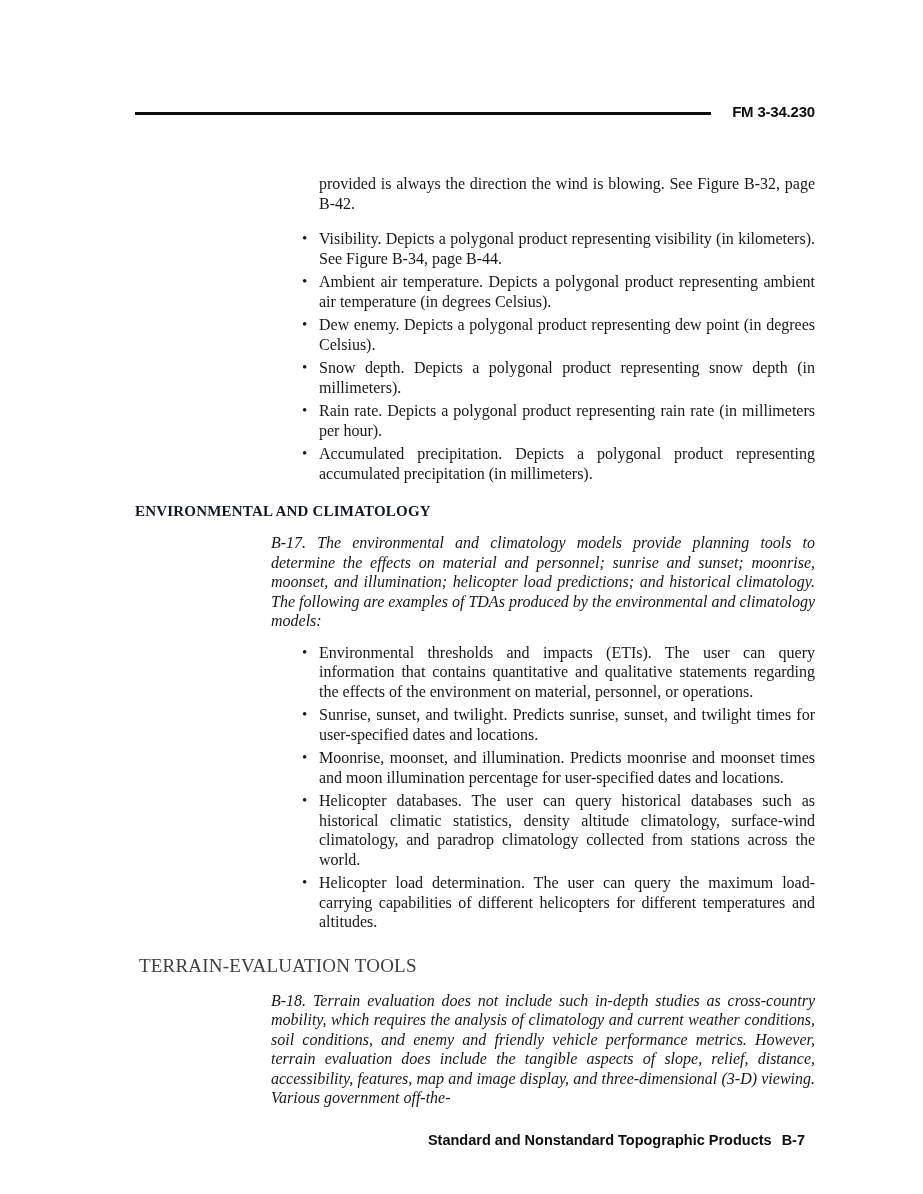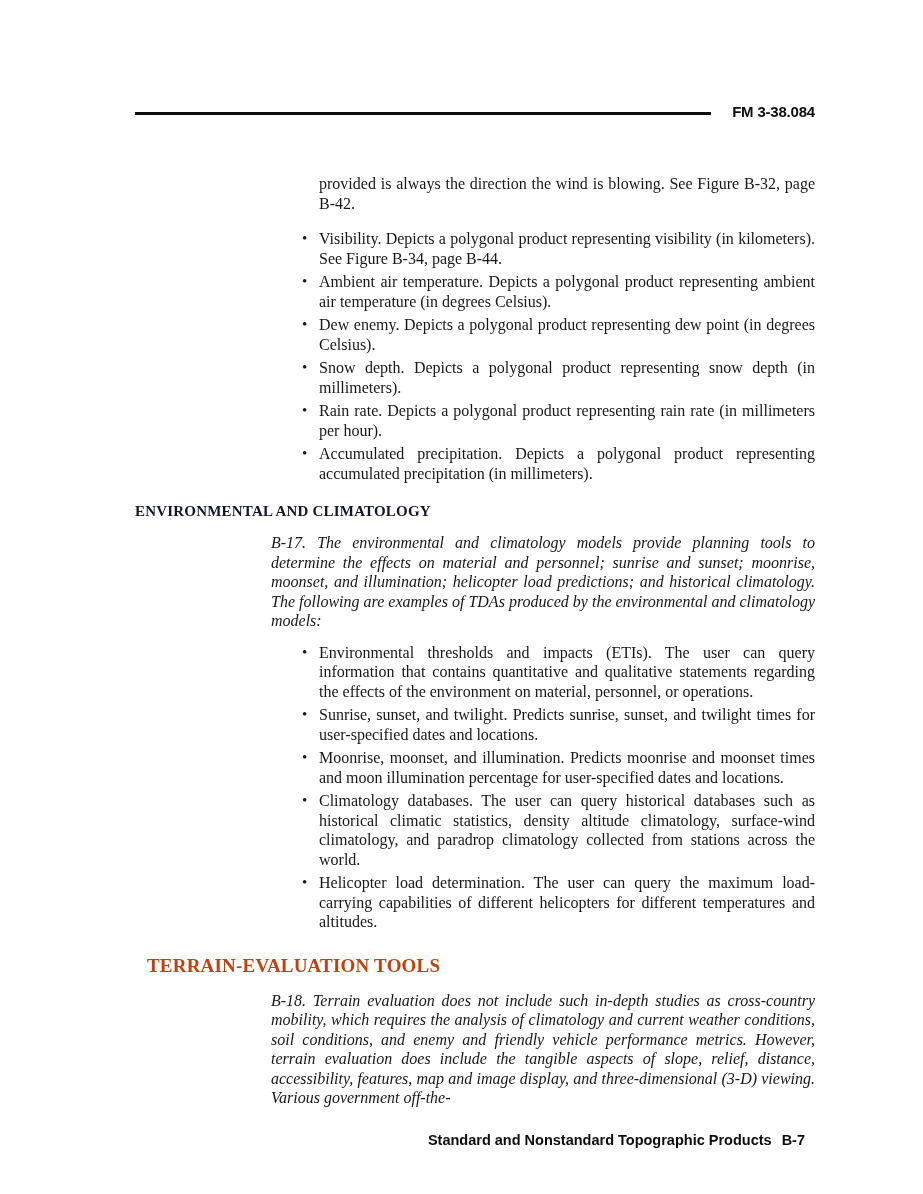--- a/index.html
+++ b/index.html
@@ -67,26 +67,26 @@
   }
   .section-heading-small {
     margin: 19px 0 13px 0;
     font-size: 15px;
     font-weight: bold;
     letter-spacing: 0.2px;
     line-height: 18px;
     color: #0f172a;
   }
   .section-heading-large {
-    margin: 23px 0 14px 12px;
+    margin: 23px 0 14px 4px;
     font-size: 19px;
-    font-weight: bold;
+    font-weight: normal;
     letter-spacing: 0.2px;
     line-height: 22px;
-    color: #c2410c;
+    color: #404040;
   }
   .body-para {
     margin: 0 0 12px 136px;
     width: 544px;
     text-align: justify;
     font-style: italic;
   }
   .page-footer {
     position: absolute;
     top: 1131px;
@@ -99,21 +99,21 @@
     color: #0d0d0d;
   }
   .page-footer .footer-page-num { margin-left: 10px; }
 </style>
 </head>
 <body>
 
 <div class="page">
 
   <div class="header-rule"></div>
-  <div class="doc-number">FM 3-38.084</div>
+  <div class="doc-number">FM 3-34.230</div>
 
   <div class="content">
 
     <p class="hang-continuation">provided is always the direction the wind is blowing. See Figure B-32, page B-42.</p>
 
     <ul class="bullet-list">
       <li>Visibility. Depicts a polygonal product representing visibility (in kilometers). See Figure B-34, page B-44.</li>
       <li>Ambient air temperature. Depicts a polygonal product representing ambient air temperature (in degrees Celsius).</li>
       <li>Dew enemy. Depicts a polygonal product representing dew point (in degrees Celsius).</li>
       <li>Snow depth. Depicts a polygonal product representing snow depth (in millimeters).</li>
@@ -122,21 +122,21 @@
     </ul>
 
     <h2 class="section-heading-small">ENVIRONMENTAL AND CLIMATOLOGY</h2>
 
     <p class="body-para">B-17. The environmental and climatology models provide planning tools to determine the effects on material and personnel; sunrise and sunset; moonrise, moonset, and illumination; helicopter load predictions; and historical climatology. The following are examples of TDAs produced by the environmental and climatology models:</p>
 
     <ul class="bullet-list">
       <li>Environmental thresholds and impacts (ETIs). The user can query information that contains quantitative and qualitative statements regarding the effects of the environment on material, personnel, or operations.</li>
       <li>Sunrise, sunset, and twilight. Predicts sunrise, sunset, and twilight times for user-specified dates and locations.</li>
       <li>Moonrise, moonset, and illumination. Predicts moonrise and moonset times and moon illumination percentage for user-specified dates and locations.</li>
-      <li>Climatology databases. The user can query historical databases such as historical climatic statistics, density altitude climatology, surface-wind climatology, and paradrop climatology collected from stations across the world.</li>
+      <li>Helicopter databases. The user can query historical databases such as historical climatic statistics, density altitude climatology, surface-wind climatology, and paradrop climatology collected from stations across the world.</li>
       <li>Helicopter load determination. The user can query the maximum load-carrying capabilities of different helicopters for different temperatures and altitudes.</li>
     </ul>
 
     <h1 class="section-heading-large">TERRAIN-EVALUATION TOOLS</h1>
 
     <p class="body-para">B-18. Terrain evaluation does not include such in-depth studies as cross-country mobility, which requires the analysis of climatology and current weather conditions, soil conditions, and enemy and friendly vehicle performance metrics. However, terrain evaluation does include the tangible aspects of slope, relief, distance, accessibility, features, map and image display, and three-dimensional (3-D) viewing. Various government off-the-</p>
 
   </div>
 
   <div class="page-footer">

